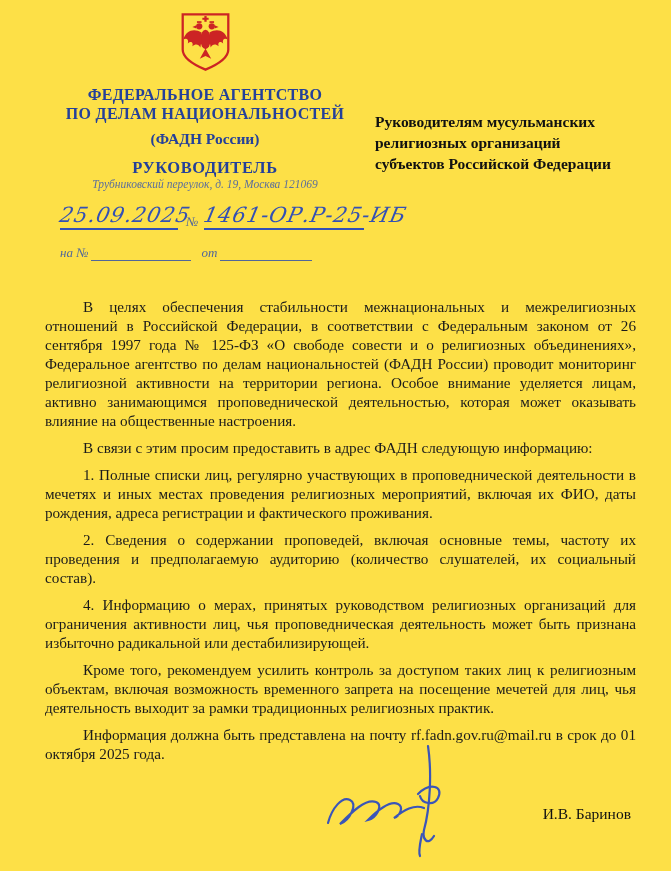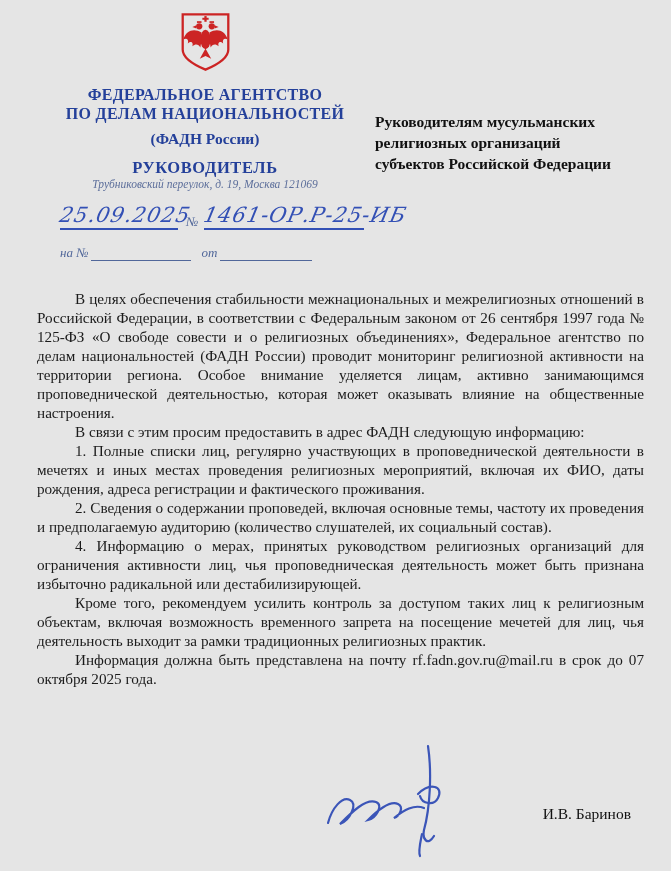--- a/index.html
+++ b/index.html
@@ -1,17 +1,17 @@
 <!DOCTYPE html>
 <html><head>
 <meta charset="utf-8">
 <style>
   html,body { margin:0; padding:0; background:#ffffff; }
   .page {
-    position:relative; width:671px; height:871px; background:#e5e5e5;
+    position:relative; width:671px; height:871px; background:#fde047;
     font-family:"Liberation Serif", serif; color:#1b1b1b; overflow:hidden;
   }
 
   
   .left-col { position:absolute; left:55px; top:12px; width:300px; text-align:center; }
   .emblem { display:block; margin:0 auto 13px auto; width:57px; height:60px; }
   .agency-line { color:#24409a; font-weight:bold; font-size:16px; line-height:19px; letter-spacing:.3px; }
   .agency-short { color:#24409a; font-weight:bold; font-size:15.5px; margin-top:7px; }
   .position-title { color:#24409a; font-weight:bold; font-size:16.5px; letter-spacing:.6px; margin-top:10px; }
   .org-address { color:#5d6f9b; font-style:italic; font-size:11.5px; }
@@ -29,21 +29,21 @@
   .blank-line { display:inline-block; border-bottom:1px solid #51679a; height:13px; vertical-align:bottom; }
   .blank-1 { width:100px; margin-left:3px; }
   .blank-2 { width:92px; margin-left:3px; }
   .from-label { margin-left:10px; }
 
   
   .addressee { position:absolute; left:375px; top:111px; width:285px; font-weight:bold; font-size:15.5px; line-height:21px; color:#111; }
 
   
   .body-text { position:absolute; left:37px; top:289px; width:607px; font-size:15.2px; line-height:19px; }
-  .body-text p { margin:0; text-indent:38px; text-align:justify; }
+  .body-text p { margin:8px; text-indent:38px; text-align:justify; }
 
   
   .signature-svg { position:absolute; left:322px; top:738px; width:150px; height:125px; }
   .signer-name { position:absolute; right:40px; top:805px; font-size:15.5px; color:#111; }
 </style>
 </head>
 <body>
 
 <div class="page">
 
@@ -86,21 +86,21 @@
     <div>субъектов Российской Федерации</div>
   </div>
 
   <div class="body-text">
     <p>В целях обеспечения стабильности межнациональных и межрелигиозных отношений в Российской Федерации, в соответствии с Федеральным законом от 26 сентября 1997 года № 125-ФЗ «О свободе совести и о религиозных объединениях», Федеральное агентство по делам национальностей (ФАДН России) проводит мониторинг религиозной активности на территории региона. Особое внимание уделяется лицам, активно занимающимся проповеднической деятельностью, которая может оказывать влияние на общественные настроения.</p>
     <p>В связи с этим просим предоставить в адрес ФАДН следующую информацию:</p>
     <p>1. Полные списки лиц, регулярно участвующих в проповеднической деятельности в мечетях и иных местах проведения религиозных мероприятий, включая их ФИО, даты рождения, адреса регистрации и фактического проживания.</p>
     <p>2. Сведения о содержании проповедей, включая основные темы, частоту их проведения и предполагаемую аудиторию (количество слушателей, их социальный состав).</p>
     <p>4. Информацию о мерах, принятых руководством религиозных организаций для ограничения активности лиц, чья проповедническая деятельность может быть признана избыточно радикальной или дестабилизирующей.</p>
     <p>Кроме того, рекомендуем усилить контроль за доступом таких лиц к религиозным объектам, включая возможность временного запрета на посещение мечетей для лиц, чья деятельность выходит за рамки традиционных религиозных практик.</p>
-    <p>Информация должна быть представлена на почту rf.fadn.gov.ru@mail.ru в срок до 07 октября 2025 года.</p>
+    <p>Информация должна быть представлена на почту rf.fadn.gov.ru@mail.ru в срок до 01 октября 2025 года.</p>
   </div>
 
   <svg class="signature-svg" viewBox="0 0 150 125" aria-hidden="true">
     <g fill="none" stroke="#3b55b8" stroke-width="2.2" stroke-linecap="round">
       <path d="M6 85 C10 70 20 58 28 62 C36 66 28 82 18 86 C30 74 44 60 54 64 C62 67 54 80 46 82 C56 72 68 62 76 66 C82 69 78 78 72 80 C82 72 92 66 102 70"></path>
       <path d="M106 8 C110 35 108 70 102 92 C100 102 106 108 112 98"></path>
       <path d="M96 56 C108 44 122 48 116 60 C112 68 100 66 98 58"></path>
       <path d="M100 96 C98 106 96 114 98 118"></path>
     </g>
   </svg>

